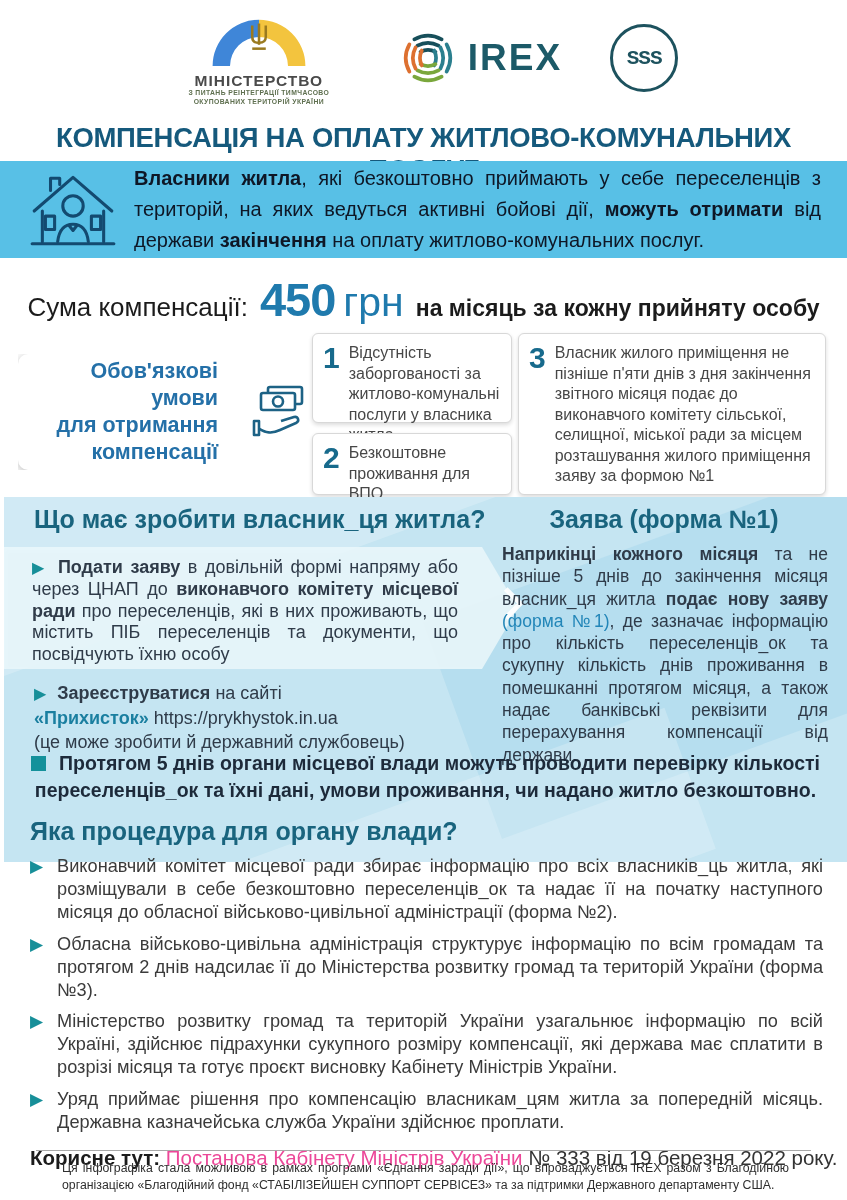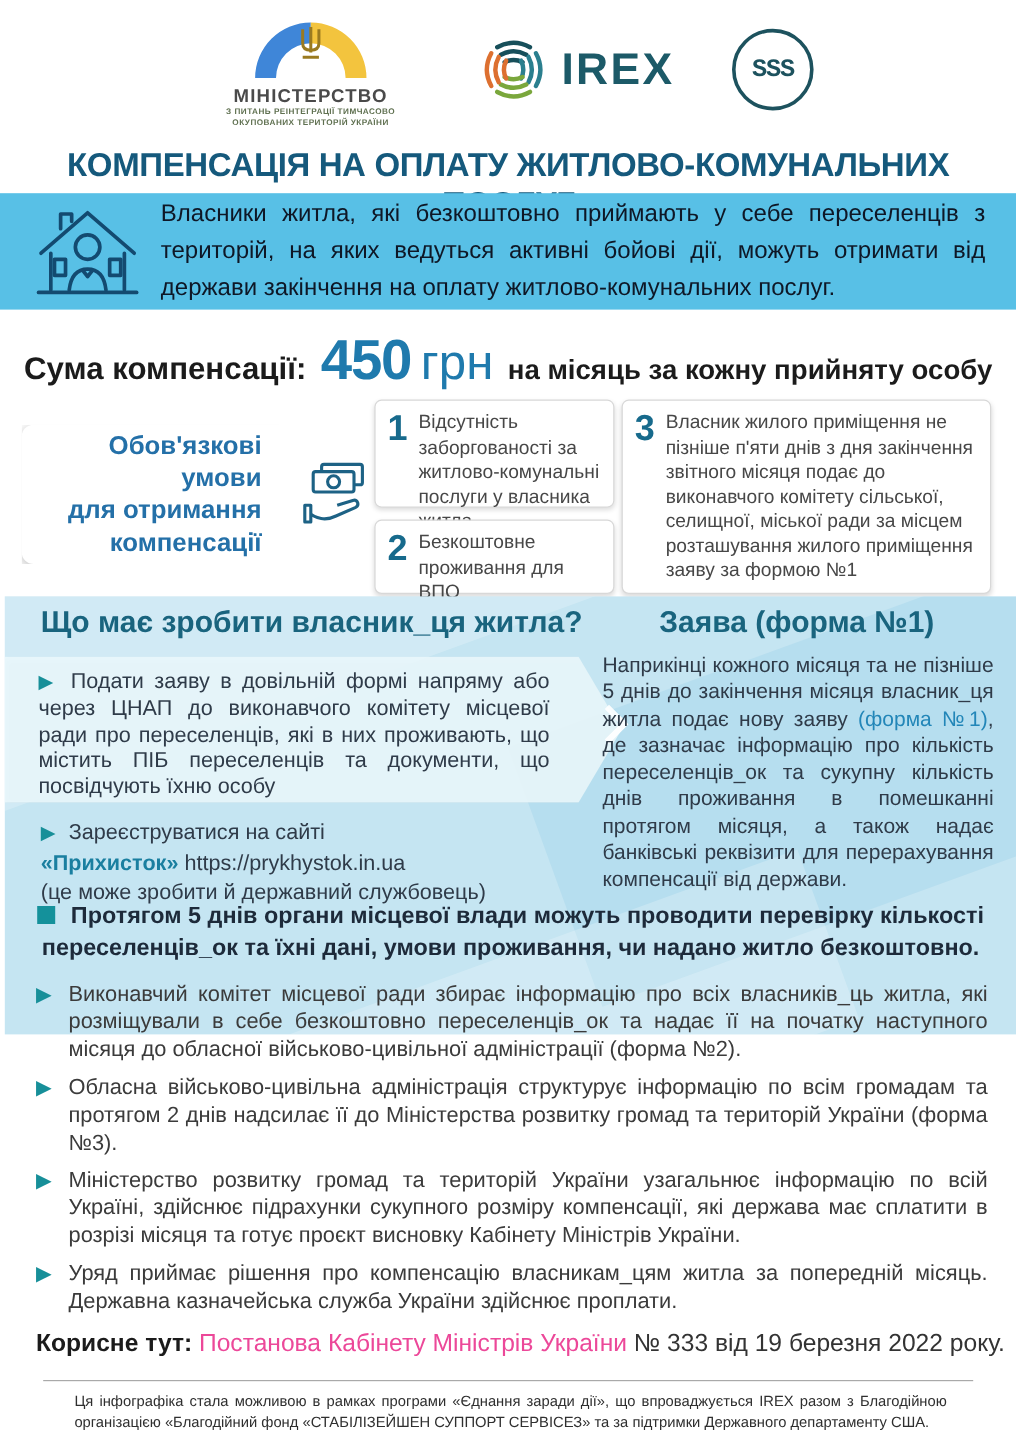--- a/index.html
+++ b/index.html
@@ -17,26 +17,26 @@
   .sss-logo{width:62px;height:62px;border:3px solid #1d525e;border-radius:50%;
             display:flex;align-items:center;justify-content:center;
             font-size:21px;font-weight:bold;color:#1d525e;letter-spacing:-1px;font-family:Liberation Mono, monospace;}
 
   
   .main-title{position:absolute;top:122px;left:0;right:0;text-align:center;
               font-size:27.5px;font-weight:bold;color:#15597c;letter-spacing:-.3px;}
   .intro{position:absolute;top:161px;left:0;right:0;height:97px;background:#58c0e6;
          display:flex;align-items:center;gap:14px;padding:0 26px;box-sizing:border-box;}
   .intro-text{flex:1;font-size:20px;line-height:31px;text-align:justify;color:#0e1726;}
-  .b{font-weight:normal;}
+  .b{font-weight:bold;}
 
   
   .sum-row{position:absolute;top:272px;left:0;right:0;display:flex;
            justify-content:center;align-items:baseline;gap:12px;}
-  .sum-label{font-size:26px;font-weight:bold;color:#1b1b1b;}
+  .sum-label{font-size:26px;font-weight:normal;color:#1b1b1b;}
   .sum-amount{font-size:47px;font-weight:bold;color:#1f7aad;letter-spacing:-1px;}
   .sum-currency{font-size:41px;color:#1f7aad;margin-left:-4px;}
   .sum-tail{font-size:23px;font-weight:bold;color:#1b1b1b;}
 
   
   .conditions{position:absolute;top:330px;left:0;right:0;height:170px;}
   .cond-label{position:absolute;left:18px;top:24px;width:244px;height:116px;
               background:#fff;border-radius:10px;
               clip-path:polygon(0 0,88% 0,100% 50%,88% 100%,0 100%);
               filter:drop-shadow(0 2px 5px rgba(0,0,0,.28));
@@ -228,20 +228,21 @@
     <div class="form-para">
       <span class="b">Наприкінці кожного місяця</span><span> та не пізніше 5 днів до закінчення місяця власник_ця житла </span><span class="b">подає нову заяву</span><span class="form-link"> (форма №1)</span><span>, де зазначає інформацію про кількість переселенців_ок та сукупну кількість днів проживання в помешканні протягом місяця, а також надає банківські реквізити для перерахування компенсації від держави.</span>
     </div>
 
     <div class="note">
       <span class="note-square"></span><span>Протягом 5 днів органи місцевої влади можуть проводити перевірку кількості переселенців_ок та їхні дані, умови проживання, чи надано житло безкоштовно.</span>
     </div>
   </div>
 
   <div class="procedure">
+    <h2 class="proc-heading">Яка процедура для органу влади?</h2>
     <div class="proc-item">
       <span class="tri">▶</span>
       <span class="proc-text">Виконавчий комітет місцевої ради збирає інформацію про всіх власників_ць житла, які розміщували в себе безкоштовно переселенців_ок та надає її на початку наступного місяця до обласної військово-цивільної адміністрації (форма №2).</span>
     </div>
     <div class="proc-item">
       <span class="tri">▶</span>
       <span class="proc-text">Обласна військово-цивільна адміністрація структурує інформацію по всім громадам та протягом 2 днів надсилає її до Міністерства розвитку громад та територій України (форма №3).</span>
     </div>
     <div class="proc-item">
       <span class="tri">▶</span>

